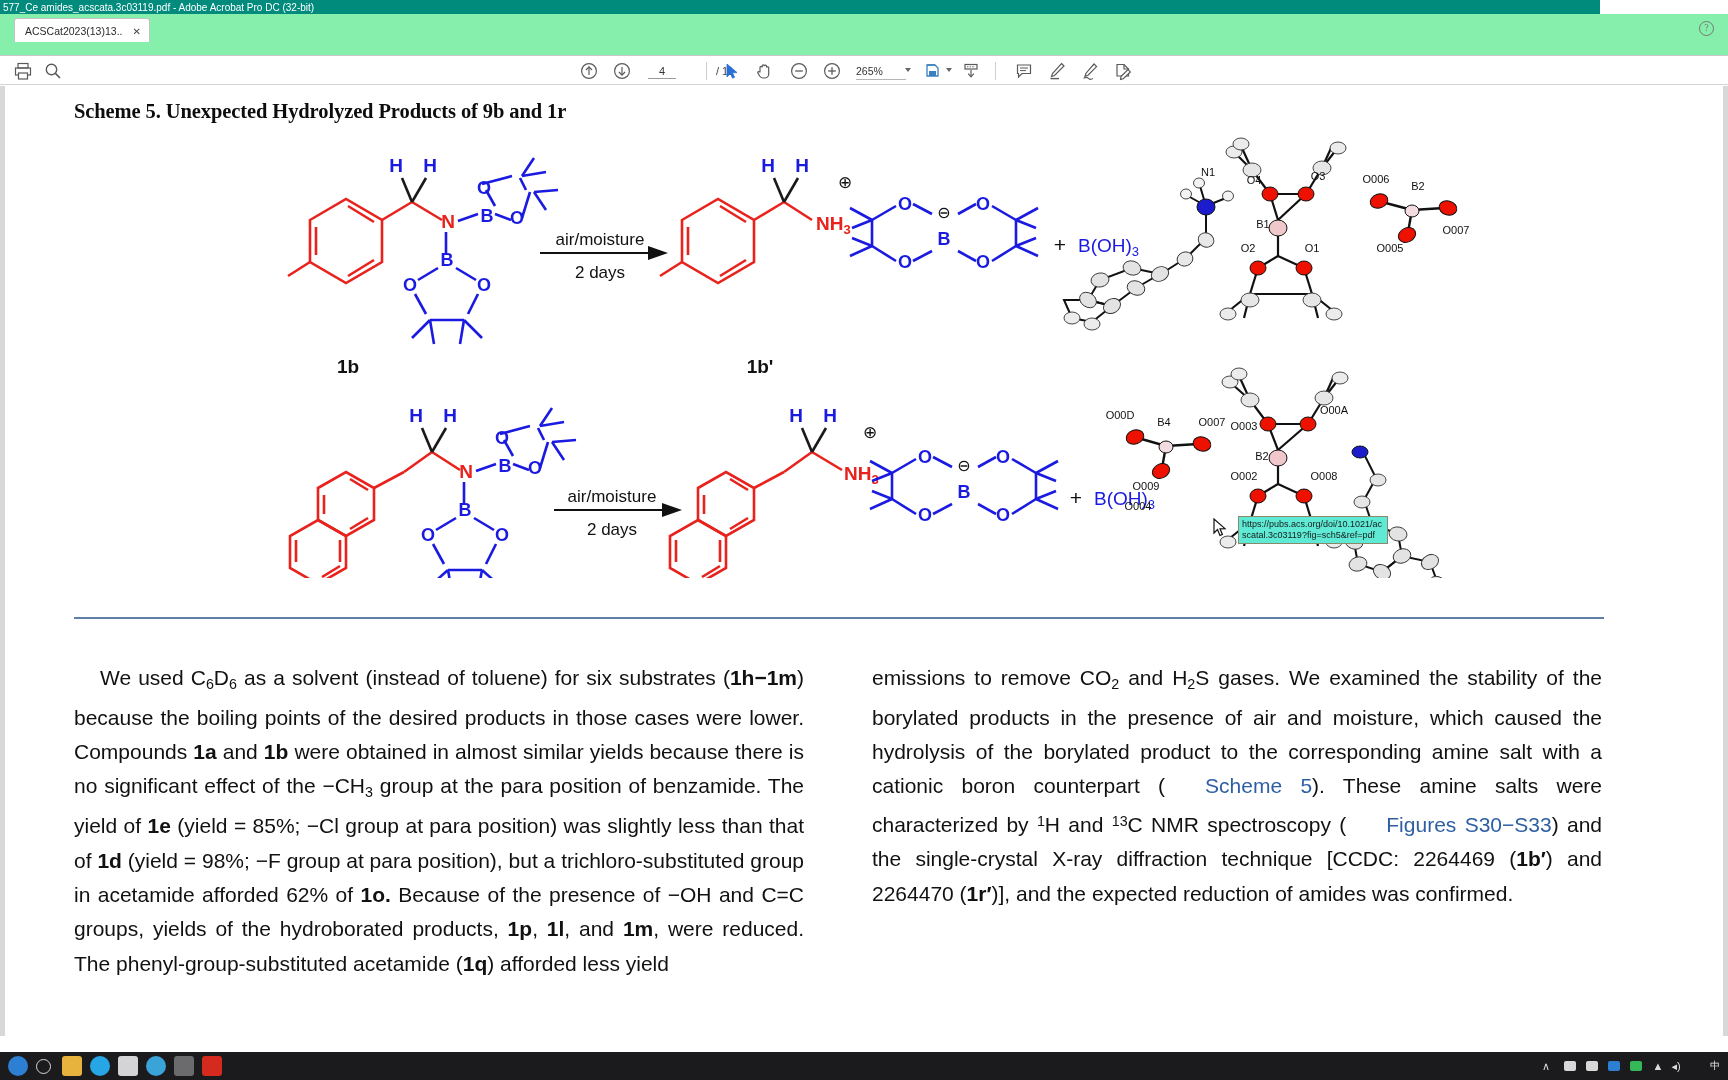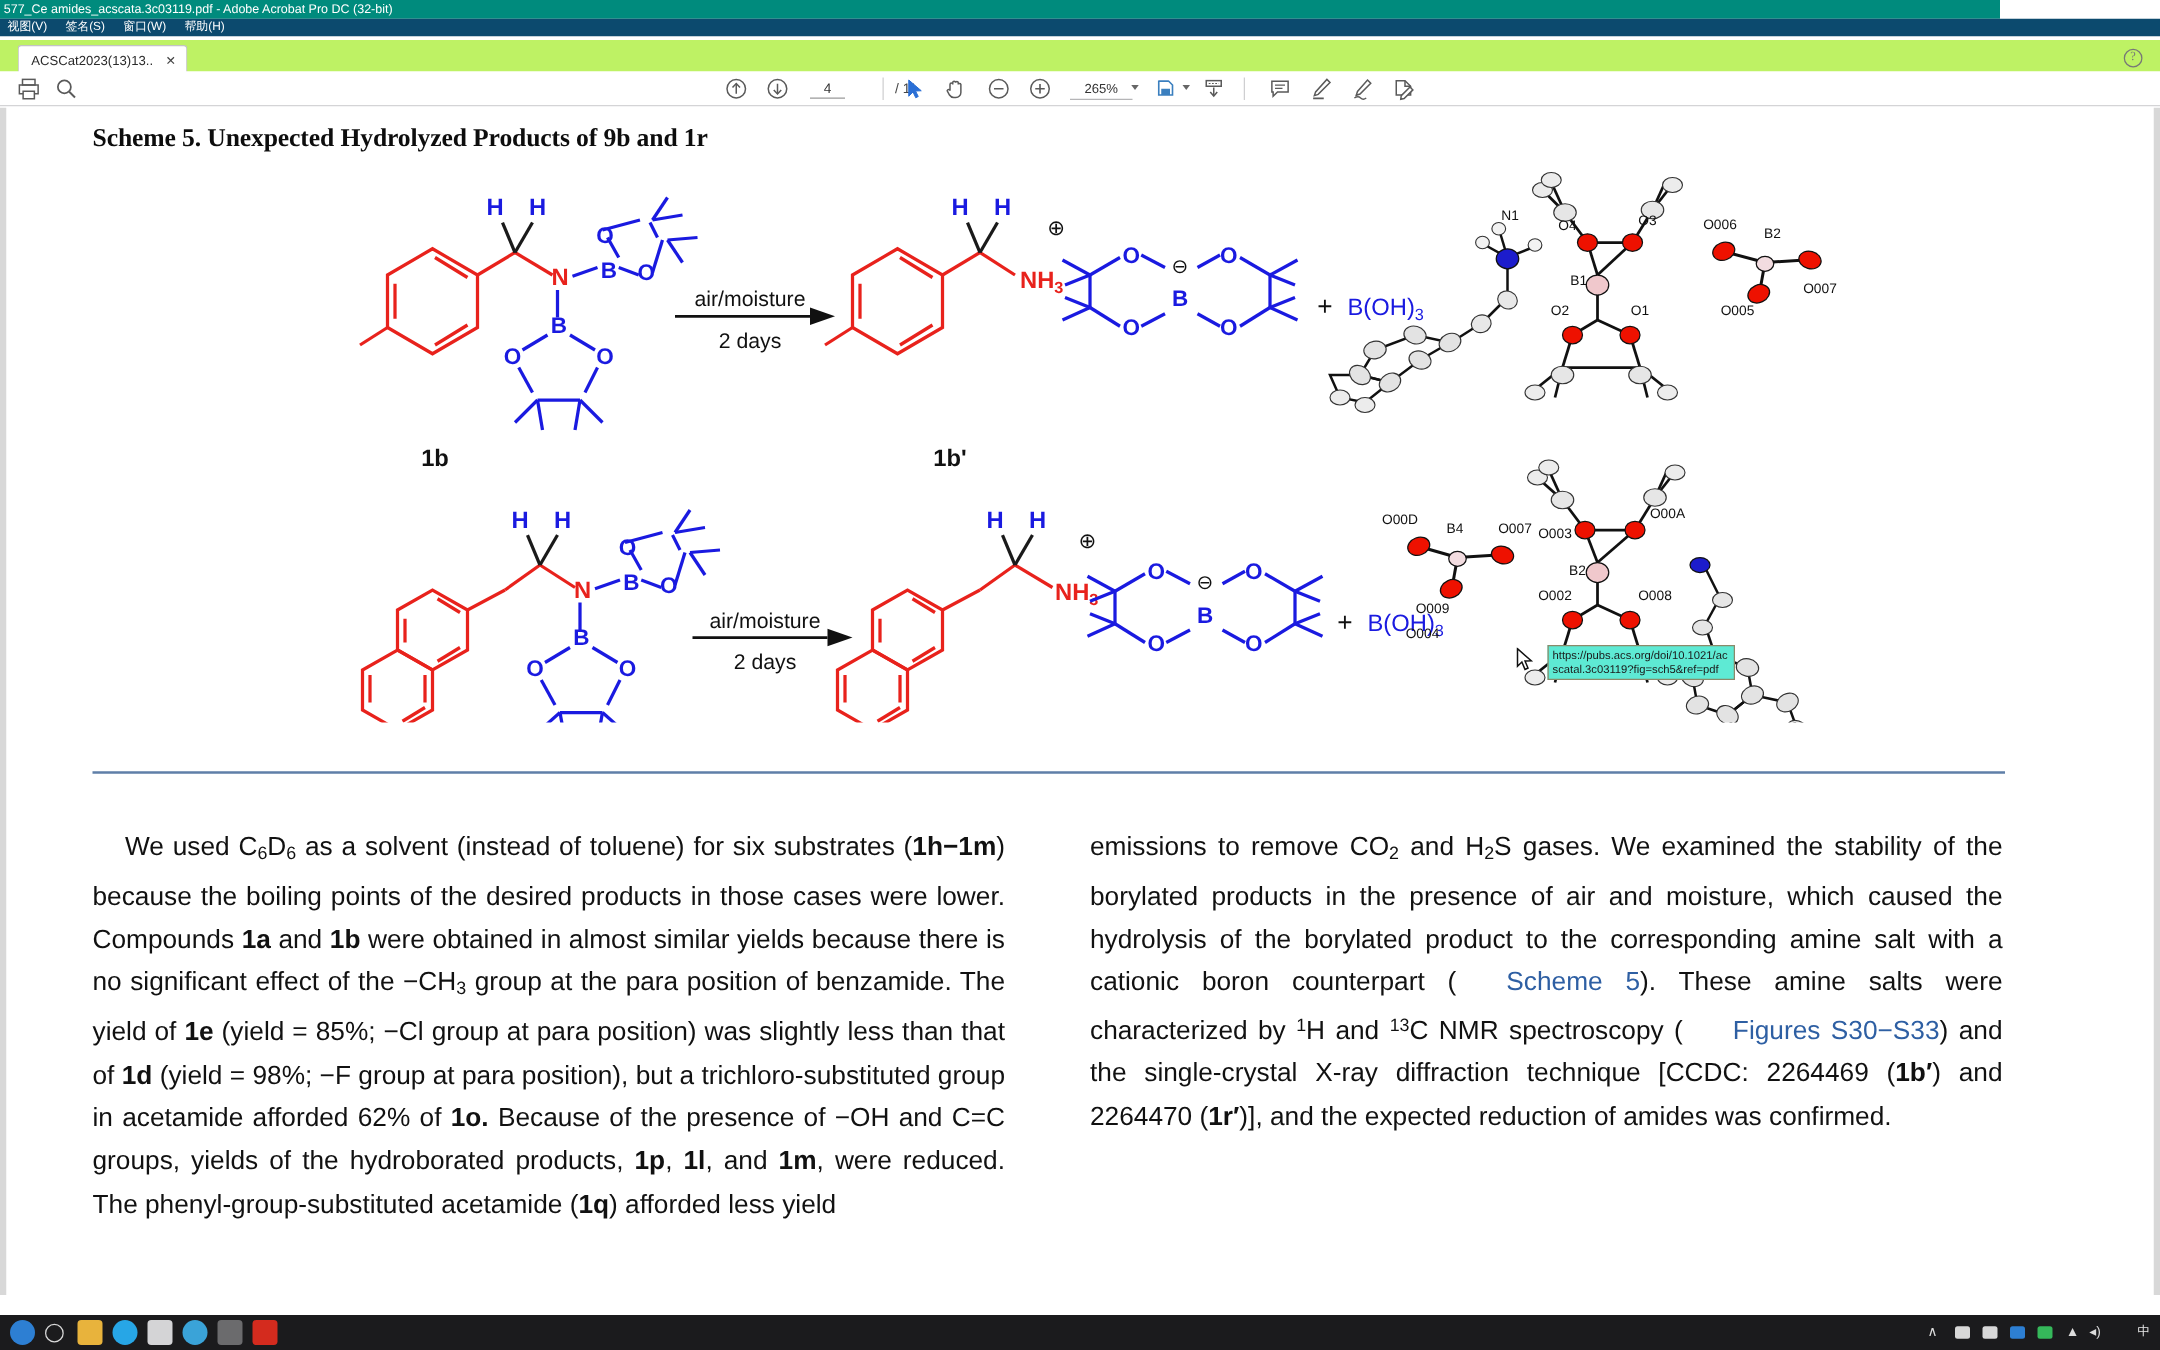--- a/index.html
+++ b/index.html
@@ -32,22 +32,22 @@
     white-space: nowrap;
     overflow: hidden;
   }
   #menubar .mi {
     display: inline-block;
     padding: 0 6px;
     color: #ffffff;
   }
   
   #tabstrip {
-    position: absolute; left: 0; top: 32px; width: 1728px; height: 32px;
-    background: #bef264;
+    position: absolute; left: 0; top: 14px; width: 1728px; height: 42px;
+    background: #86efac;
     border-bottom: 1px solid #c9c9cb;
   }
   #doctab {
     position: absolute; left: 14px; top: 4px; height: 24px;
     background: #ffffff;
     border: 1px solid #c3c3c5;
     border-bottom: none;
     border-radius: 3px 3px 0 0;
     padding: 0 8px 0 10px;
     font-size: 10.5px;
@@ -100,21 +100,21 @@
     font-size: 11px; color: #444; line-height: 16px; margin-left: 36px;
   }
   #tbsep1 {
     position: absolute; top: 5px; left: 706px;
     width: 1px; height: 18px; background: #cfcfd1;
   }
   #zoombox {
     position: absolute; top: 6px; left: 856px;
     width: 50px; height: 17px;
     font-size: 10.5px; color: #333;
-    text-align: center; line-height: 17px;
+    line-height: 17px;
     border-bottom: 1px solid #b5b5b7;
   }
   #zoomcaret {
     position: absolute; top: 11px; left: 905px;
     width: 0; height: 0;
     border-left: 3.5px solid transparent;
     border-right: 3.5px solid transparent;
     border-top: 4px solid #666;
   }
   #tbsep2 {

